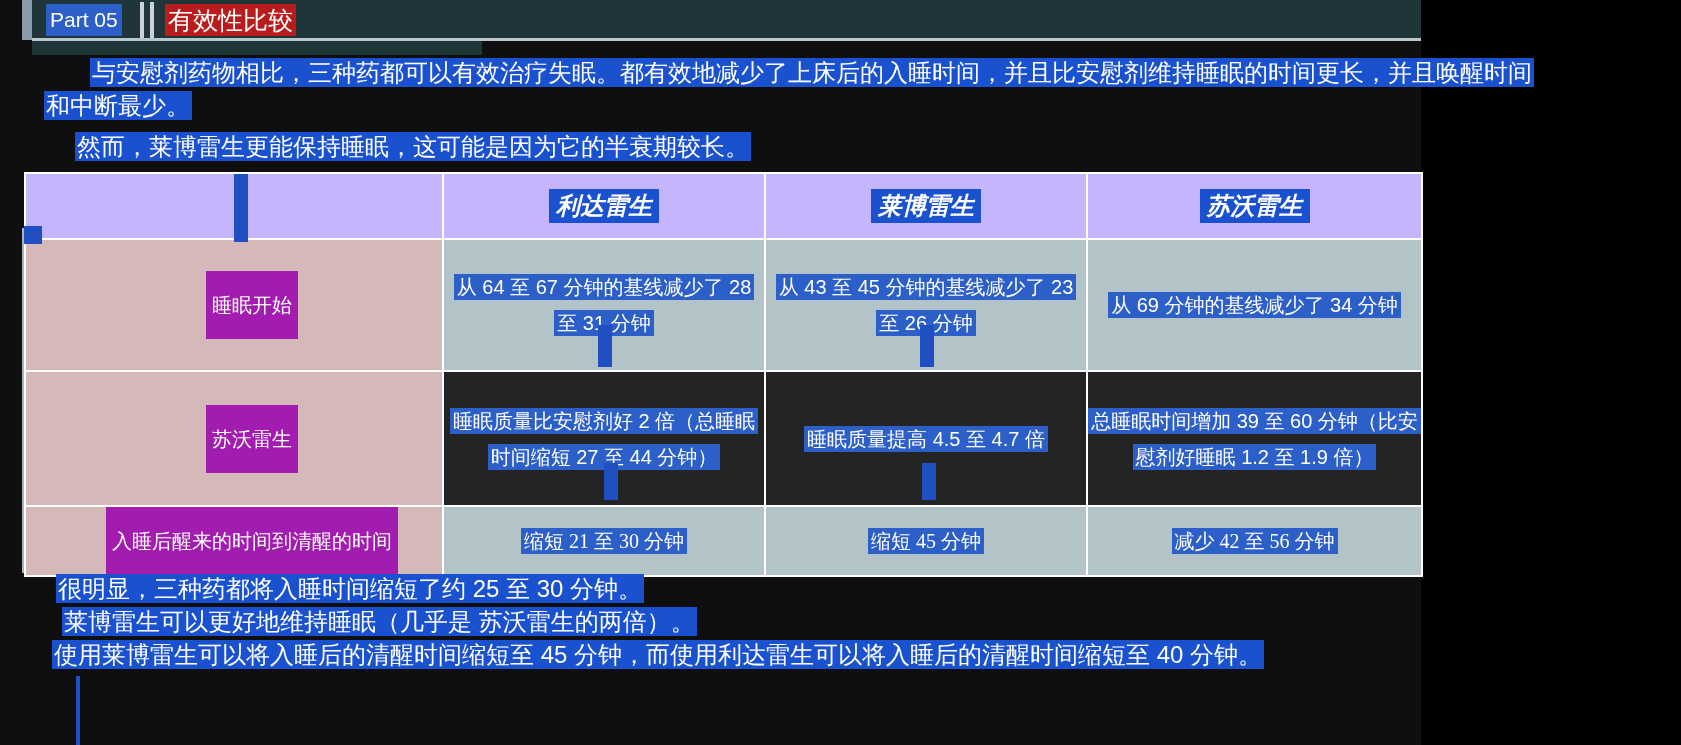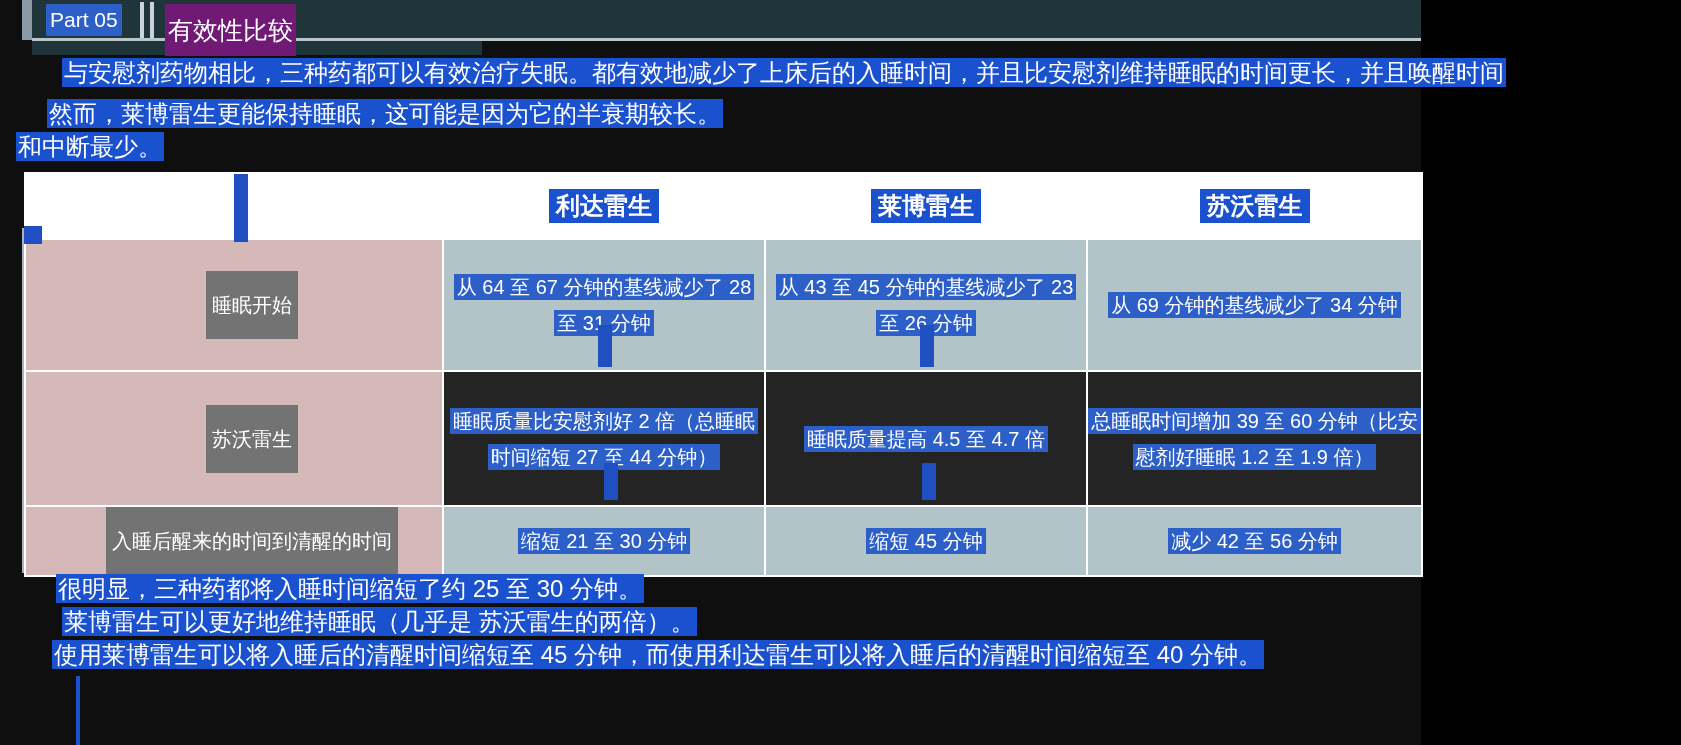--- a/index.html
+++ b/index.html
@@ -84,41 +84,42 @@
     position: absolute;
     left: 150px; top: 2px;
     width: 4px; height: 36px;
     background: #c8d2d8;
   }
   .section-title {
     position: absolute;
     left: 165px; top: 4px;
     font-size: 25px;
     line-height: 32px;
-    padding: 10px 3px;
-    background: #701a75;
+    padding: 0 3px;
+    background: #b91c1c;
     color: #ffffff;
     white-space: nowrap;
   }
 
   
   .intro {
     position: absolute;
     left: 0px; top: 56px;
     width: 1681px;
   }
   .intro .line {
     font-size: 24px;
     line-height: 33px;
     white-space: nowrap;
   }
   .intro .hl {
     background: #1a51cf;
     color: #ffffff;
     padding: 1px 2px;
+    margin-left: 28px;
   }
   .line-a { margin-left: 62px; }
   .line-b { margin-left: 16px; }
   .line-c { margin-left: 47px; margin-top: 8px; }
 
   
   .tbl {
     position: absolute;
     left: 24px; top: 172px;
     width: 1397px;
@@ -132,41 +133,42 @@
     text-align: center;
   }
 
   .col-label { width: 418px; }
   .col-drug  { width: 322px; }
   .col-drug3 { width: 335px; }
 
   
   .hrow td {
     height: 64px;
-    background: #ffffff;
+    background: #c4b5fd;
+    font-style: italic;
   }
   .hrow .cap {
     display: inline-block;
     font-size: 24px;
     font-weight: bold;
     color: #ffffff;
     background: #1a51cf;
     padding: 3px 7px;
     line-height: 28px;
   }
 
   
   .lab {
     background: #d5b9b9;
   }
   .lab .cap {
     display: inline-block;
     font-size: 20px;
     color: #ffffff;
-    background: #737373;
+    background: #a21caf;
     padding: 21px 6px;
     line-height: 26px;
     margin-left: 36px;
   }
 
   
   .cell-light { background: #b3c4c9; }
   .cell-dark  { background: #242424; }
 
   .cell-txt {
@@ -174,21 +176,21 @@
     font-size: 20px;
     line-height: 36px;
     color: #ffffff;
     background: #2c5fc8;
     padding: 2px 3px;
     box-decoration-break: clone;
     -webkit-box-decoration-break: clone;
   }
   .r1 td { height: 130px; }
   .r2 td { height: 133px; }
-  .r3 td { height: 56px; }
+  .r3 td { height: 56px; font-family: Liberation Serif, serif; }
 
   .cellpad { padding: 0 6px; }
 
   
   .caret {
     position: absolute;
     background: #1f4fc0;
   }
 
   
@@ -229,22 +231,22 @@
   <div class="header-band"></div>
   <div class="header-underline"></div>
   <div class="header-band-lower"></div>
   <div class="part-label">Part 05</div>
   <div class="header-divider"></div>
   <div class="header-divider-2"></div>
   <div class="section-title">有效性比较</div>
 
   <div class="intro">
     <div class="line line-a"><span class="hl">与安慰剂药物相比，三种药都可以有效治疗失眠。都有效地减少了上床后的入睡时间，并且比安慰剂维持睡眠的时间更长，并且唤醒时间</span></div>
+    <div class="line line-b"><span class="hl">和中断最少。</span></div>
     <div class="line line-c"><span class="hl">然而，莱博雷生更能保持睡眠，这可能是因为它的半衰期较长。</span></div>
-    <div class="line line-b"><span class="hl">和中断最少。</span></div>
   </div>
 
   <table class="tbl">
     <colgroup>
       <col class="col-label">
         <col class="col-drug">
         <col class="col-drug">
         <col class="col-drug3">
     </colgroup>
     <tbody>

